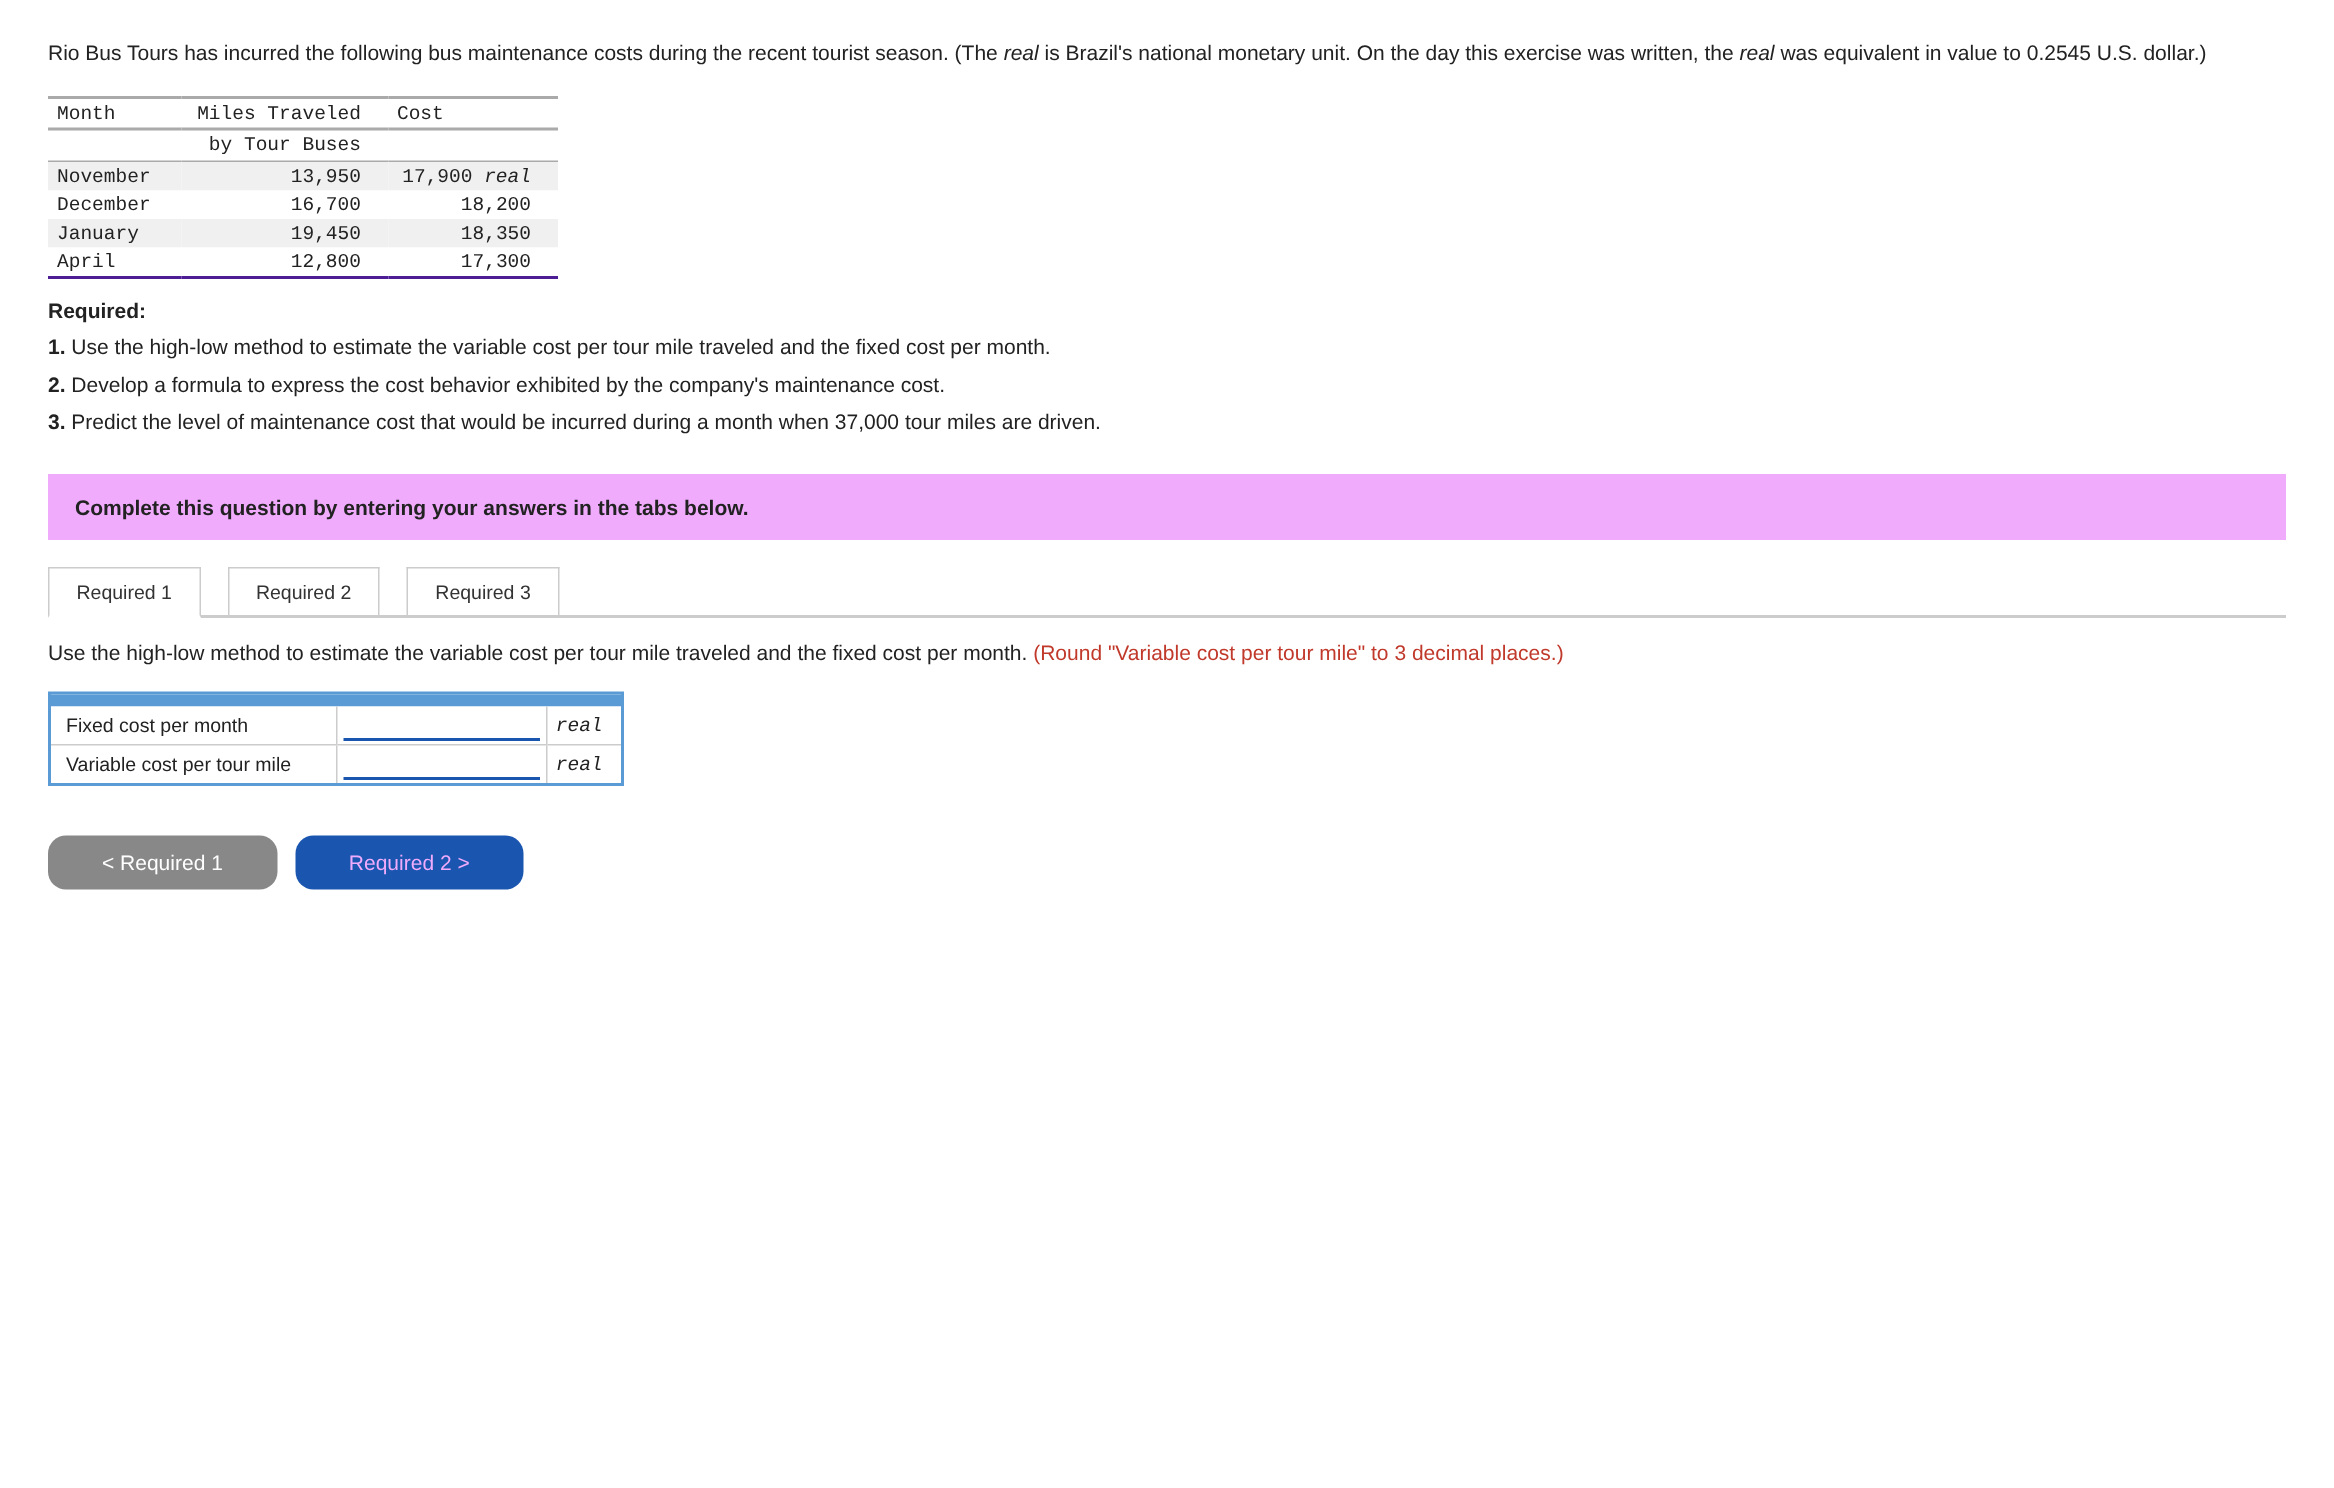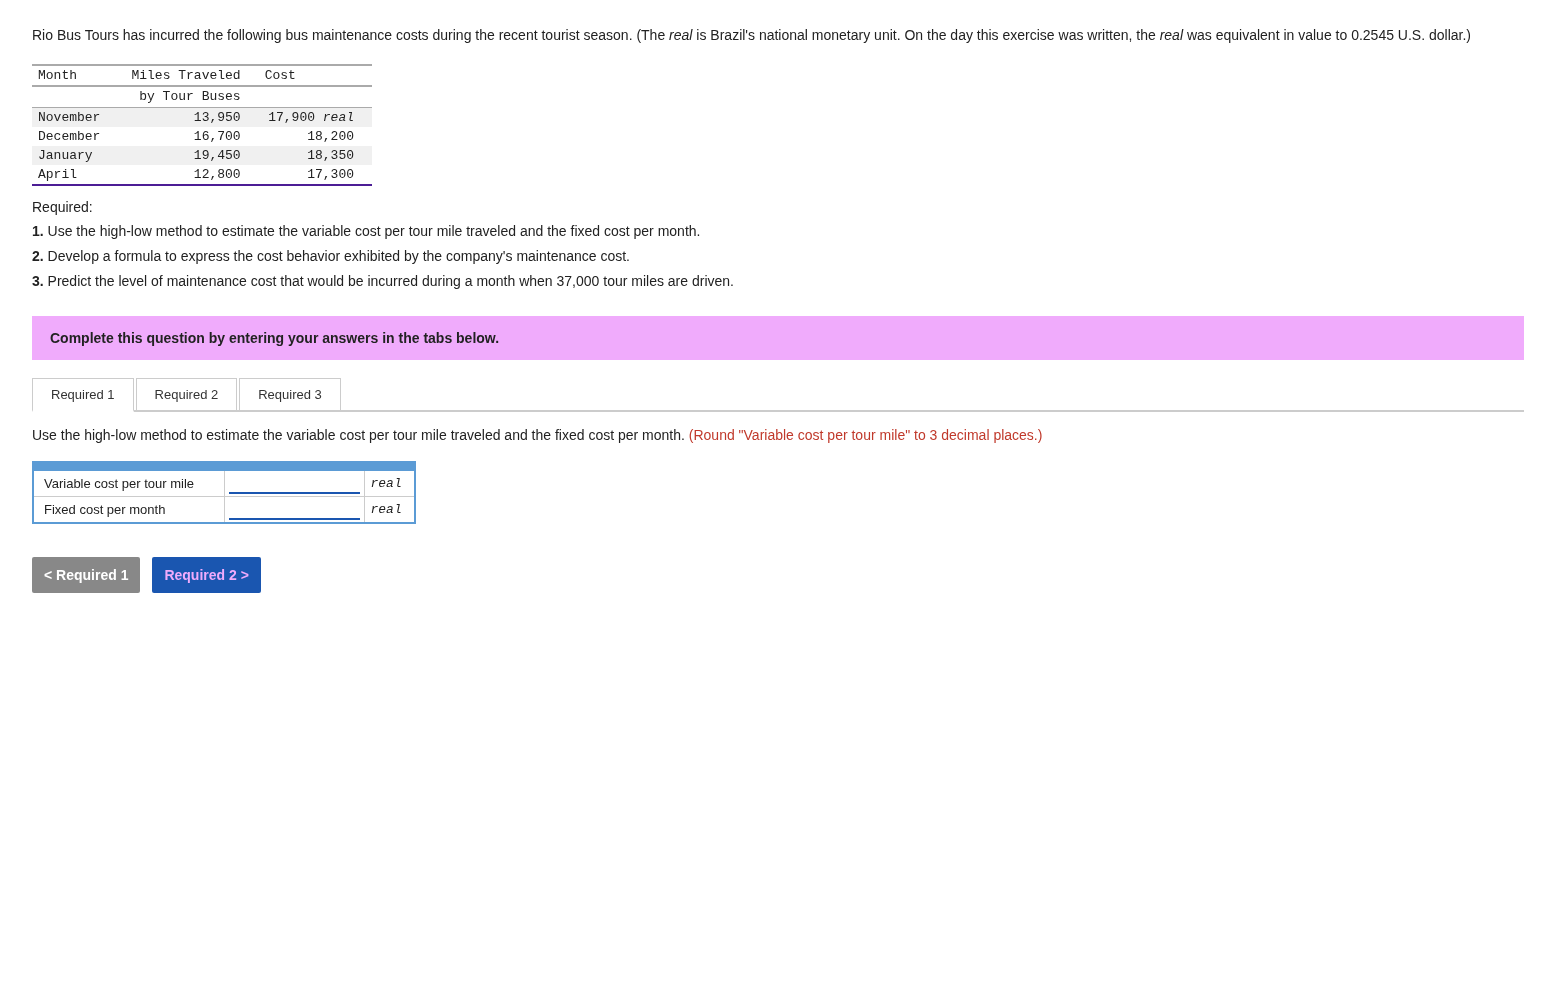--- a/index.html
+++ b/index.html
@@ -68,21 +68,21 @@
     }
     .real-italic {
       font-style: italic;
     }
 
     
     .required-section {
       margin-bottom: 24px;
     }
     .required-section .required-title {
-      font-weight: normal;
+      font-weight: bold;
       margin-bottom: 6px;
     }
     .required-section ol {
       list-style: none;
       padding: 0;
     }
     .required-section ol li {
       margin-bottom: 4px;
       line-height: 1.5;
     }
@@ -97,21 +97,21 @@
       margin-bottom: 18px;
       font-weight: bold;
       font-size: 14px;
     }
 
     
     .tabs-container {
       border-bottom: 2px solid #ccc;
       margin-bottom: 0;
       display: flex;
-      gap: 0;
+      gap: 16px;
     }
     .tab {
       border: 1px solid #ccc;
       padding: 8px 18px;
       background: #fff;
       cursor: pointer;
       font-size: 13px;
       color: #333;
       border-bottom: none;
       margin-right: 2px;
@@ -195,26 +195,26 @@
       background: transparent;
     }
 
     
     .nav-buttons {
       display: flex;
       gap: 12px;
       margin-top: 10px;
     }
     .nav-btn {
-      padding: 10px 12px;
-      font-size: 14px;
-      font-weight: bold;
+      padding: 10px 36px;
+      font-size: 14px;
+      font-weight: normal;
       cursor: pointer;
       border: none;
-      border-radius: 2px;
+      border-radius: 12px;
     }
     .nav-btn-prev {
       background: #888;
       color: #fff;
     }
     .nav-btn-next {
       background: #1a56b0;
       color: #f0abfc;
     }
   </style>
@@ -285,26 +285,26 @@
   <p class="tab-instruction">
     <span>Use the high-low method to estimate the variable cost per tour mile traveled and the fixed cost per month. </span><span class="highlight">(Round "Variable cost per tour mile" to 3 decimal places.)</span>
   </p>
 
   
   <div class="answer-table-wrapper">
     <div class="answer-table-header"></div>
     <table class="answer-table">
       <tbody id="answer-table-body">
       <tr>
-            <td class="label-col">Variable cost per tour mile</td>
+            <td class="label-col">Fixed cost per month</td>
             <td class="input-col"><input type="text" style=""></td>
             <td class="unit-col">real</td>
           </tr>
           <tr>
-            <td class="label-col">Fixed cost per month</td>
+            <td class="label-col">Variable cost per tour mile</td>
             <td class="input-col"><input type="text" style=""></td>
             <td class="unit-col">real</td>
           </tr>
         </tbody>
     </table>
   </div>
 
   
   <div class="nav-buttons">
     <button class="nav-btn nav-btn-prev">&lt; Required 1</button>

